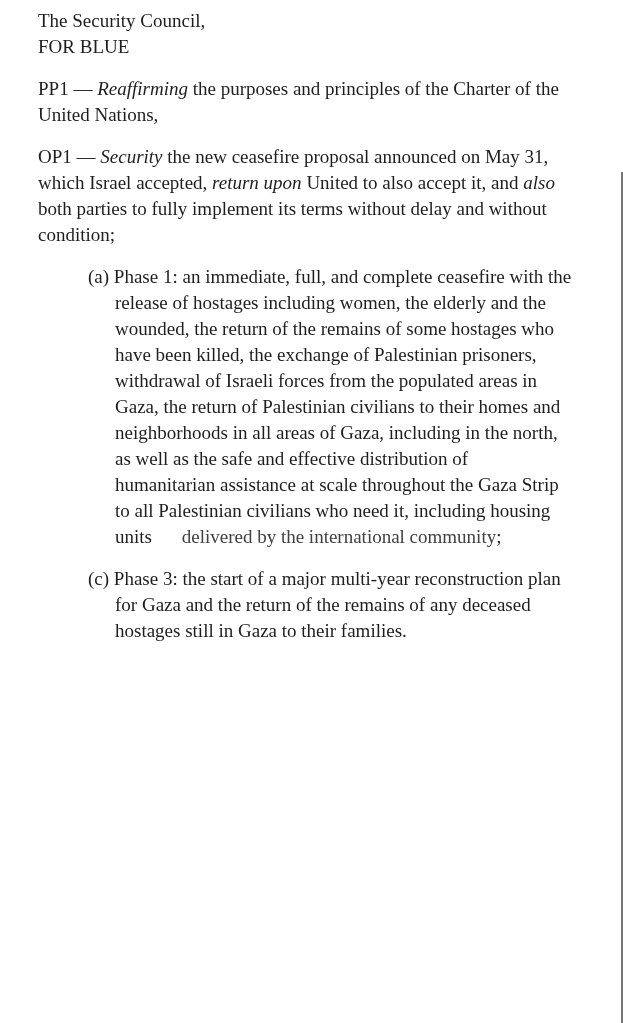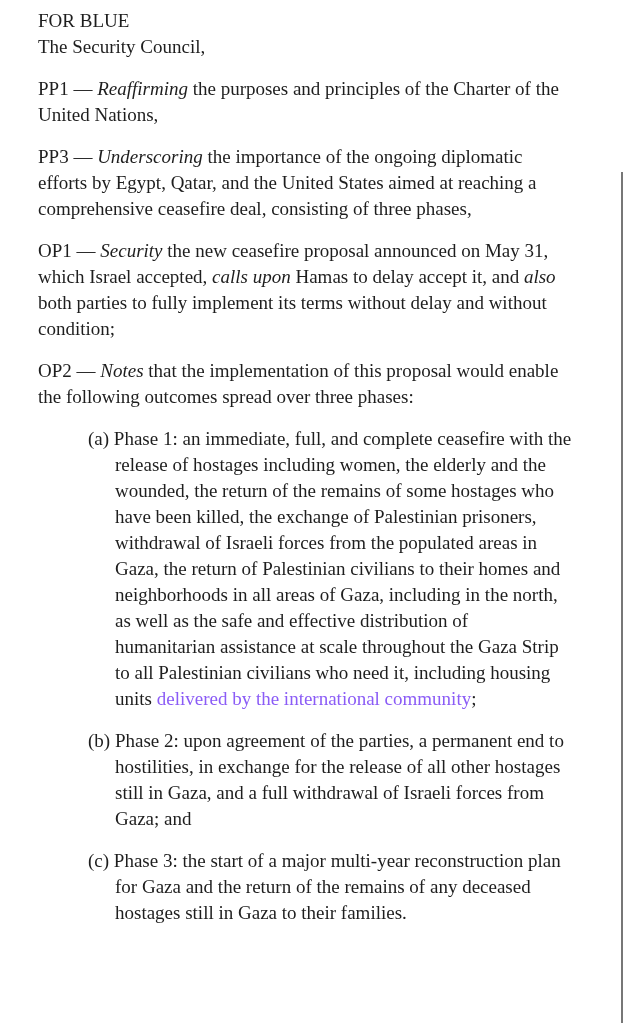--- a/index.html
+++ b/index.html
@@ -22,53 +22,50 @@
   }
   .hdr-line { margin: 0; }
   .header-block { margin: 0 0 16px 0; }
   p.para { margin: 0 0 16px 0; }
   p.para:last-child { margin-bottom: 0; }
   .sub {
     padding-left: 77px;
     text-indent: -27px;
   }
   i { font-style: italic; }
-  .ins { color: #8b5cf6; }
+  .ins { color: #404040; margin-left: 25px; }
   .edge-right {
     position: absolute;
     right: 0;
     top: 172px;
     bottom: 0;
     width: 2px;
     background: #4a4a4a;
     opacity: 0.75;
   }
 </style>
 </head>
 <body>
 
 <div class="page">
   <div class="content">
 
     <div class="header-block">
+      <p class="hdr-line">The Security Council,</p>
       <p class="hdr-line">FOR BLUE</p>
-      <p class="hdr-line">The Security Council,</p>
     </div>
 
     <p class="para"><span>PP1 — </span><i>Reaffirming</i><span> the purposes and principles of the Charter of the United Nations,</span></p>
 
 
-    <p class="para"><span>PP3 — </span><i>Underscoring</i><span> the importance of the ongoing diplomatic efforts by Egypt, Qatar, and the United States aimed at reaching a comprehensive ceasefire deal, consisting of three phases,</span></p>
 
-    <p class="para"><span>OP1 — </span><i>Security</i><span> the new ceasefire proposal announced on May 31, which Israel accepted, </span><i>calls upon</i><span> Hamas to delay accept it, and </span><i>also</i><span> both parties to fully implement its terms without delay and without condition;</span></p>
+    <p class="para"><span>OP1 — </span><i>Security</i><span> the new ceasefire proposal announced on May 31, which Israel accepted, </span><i>return upon</i><span> United to also accept it, and </span><i>also</i><span> both parties to fully implement its terms without delay and without condition;</span></p>
 
-    <p class="para"><span>OP2 — </span><i>Notes</i><span> that the implementation of this proposal would enable the following outcomes spread over three phases:</span></p>
 
     <p class="para sub"><span>(a)</span> <span>Phase 1: an immediate, full, and complete ceasefire with the release of hostages including women, the elderly and the wounded, the return of the remains of some hostages who have been killed, the exchange of Palestinian prisoners, withdrawal of Israeli forces from the populated areas in Gaza, the return of Palestinian civilians to their homes and neighborhoods in all areas of Gaza, including in the north, as well as the safe and effective distribution of humanitarian assistance at scale throughout the Gaza Strip to all Palestinian civilians who need it, including housing units </span><span class="ins">delivered by the international community</span><span>;</span></p>
 
-    <p class="para sub"><span>(b)</span> <span>Phase 2: upon agreement of the parties, a permanent end to hostilities, in exchange for the release of all other hostages still in Gaza, and a full withdrawal of Israeli forces from Gaza; and</span></p>
 
     <p class="para sub"><span>(c)</span> <span>Phase 3: the start of a major multi-year reconstruction plan for Gaza and the return of the remains of any deceased hostages still in Gaza to their families.</span></p>
 
   </div>
 
   <div class="edge-right"></div>
 </div>
 
 </body></html>

